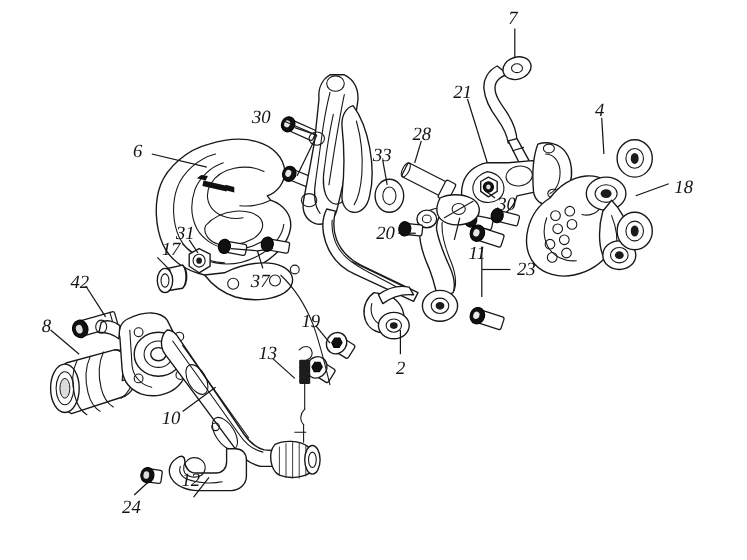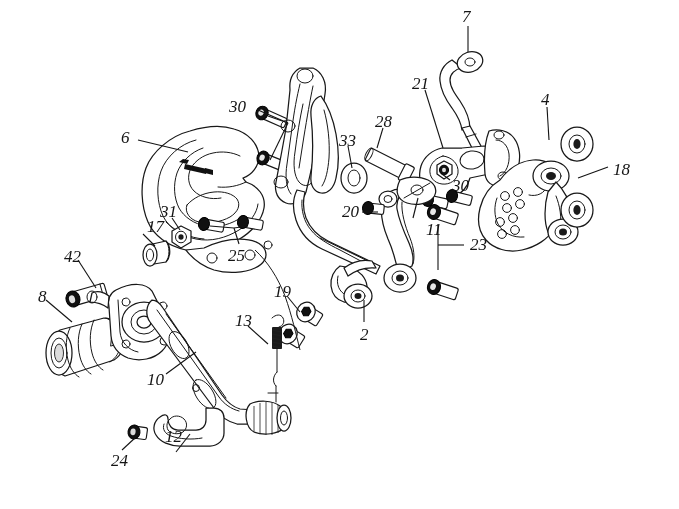--- a/index.html
+++ b/index.html
@@ -438,21 +438,21 @@
   <div class="callout" style="left:121px; top:129px;">6</div>
   <div class="callout" style="left:375px; top:113px;">28</div>
   <div class="callout" style="left:339px; top:132px;">33</div>
   <div class="callout" style="left:613px; top:161px;">18</div>
   <div class="callout" style="left:452px; top:177px;text-align:center;">30</div>
   <div class="callout" style="left:342px; top:203px;">20</div>
   <div class="callout" style="left:426px; top:221px;">11</div>
   <div class="callout" style="left:160px; top:203px;">31</div>
   <div class="callout" style="left:131px; top:218px;margin-left:16px;">17</div>
   <div class="callout" style="left:470px; top:236px;">23</div>
-  <div class="callout" style="left:228px; top:247px;">25</div>
+  <div class="callout" style="left:228px; top:247px;">37</div>
   <div class="callout" style="left:64px;  top:248px;">42</div>
   <div class="callout" style="left:38px;  top:288px;">8</div>
   <div class="callout" style="left:274px; top:283px;">19</div>
   <div class="callout" style="left:360px; top:326px;">2</div>
   <div class="callout" style="left:235px; top:312px;">13</div>
   <div class="callout" style="left:147px; top:371px;">10</div>
   <div class="callout" style="left:111px; top:452px;">24</div>
   <div class="callout" style="left:165px; top:428px;text-align:center;">12</div>
 
 </div>

